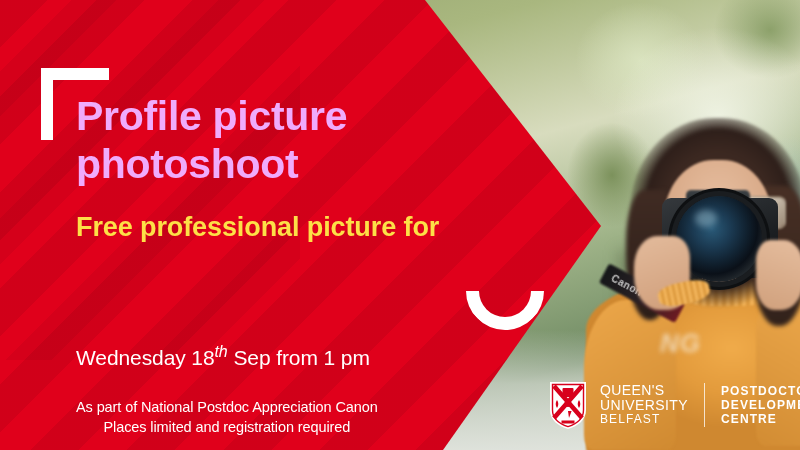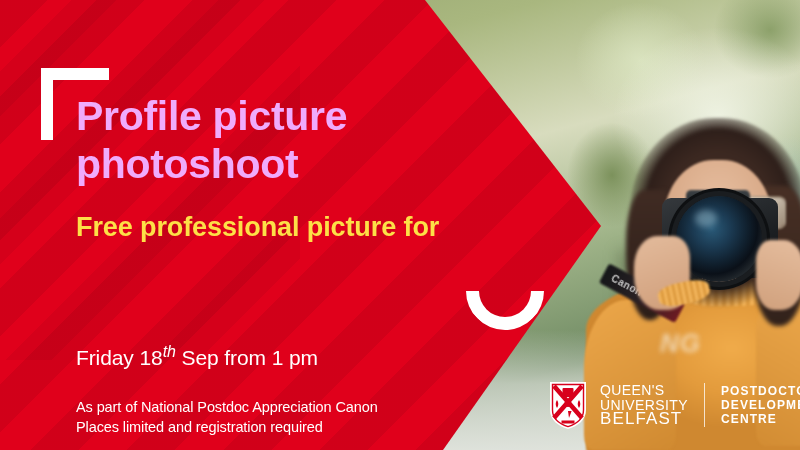--- a/index.html
+++ b/index.html
@@ -211,33 +211,33 @@
   .subtitle .l2 { display:block; }
   .dateline {
     position:absolute; left:76px; top:343px;
     color:#fff; font-size:21px; font-weight:normal; letter-spacing:-.1px;
   }
   .dateline sup { font-size:16px; vertical-align:super;font-style:italic; }
   .footer {
     position:absolute; left:76px; top:397px;
     color:#fff; font-size:14.5px; line-height:20px; letter-spacing:-.1px;
   }
-  .footer .l2 { display:block; }
+  .footer .l2 { display:block;text-align:center; }
 
   
   .logo-lockup {
     position:absolute; left:548px; top:380px;
     display:flex; align-items:center; gap:12px;
   }
   .crest { width:40px; height:50px; flex:none; }
   .qub-name {
     color:#fff; font-size:14px; line-height:14.5px;
     font-weight:normal; letter-spacing:.4px;
   }
-  .qub-name .belfast { font-size:17px; letter-spacing:1.1px; }
+  .qub-name .belfast { font-size:12px; letter-spacing:1.1px; }
   .divider {
     width:1px; height:44px; background:rgba(255,255,255,.75);
     margin:0 4px;
   }
   .pdc {
     color:#fff; font-size:12px; line-height:14px;
     font-weight:bold; letter-spacing:1.1px;
   }
   .pdc span { display:block; }
 </style>
@@ -287,21 +287,21 @@
 
   <h1 class="title">
     <span>Profile picture</span>
     <span class="l2">photoshoot</span>
   </h1>
 
   <h2 class="subtitle">
     <span>Free professional picture for</span>
   </h2>
 
-  <div class="dateline"><span>Friday 18</span><sup>th</sup><span> Sep from 1 pm</span></div>
+  <div class="dateline"><span>Wednesday 18</span><sup>th</sup><span> Sep from 1 pm</span></div>
 
   <div class="footer">
     <span>As part of National Postdoc Appreciation Canon</span>
     <span class="l2">Places limited and registration required</span>
   </div>
 
   <div class="logo-lockup">
     <svg class="crest" viewBox="0 0 40 50">
       <path d="M2 2 H38 V30 C38 40 30 46 20 49 C10 46 2 40 2 30 Z" fill="#fff"></path>
       <path d="M4.5 4.5 H35.5 V30 C35.5 38.6 28.6 43.9 20 46.6 C11.4 43.9 4.5 38.6 4.5 30 Z" fill="#fff" stroke="#D8001C" stroke-width="1.4"></path>

